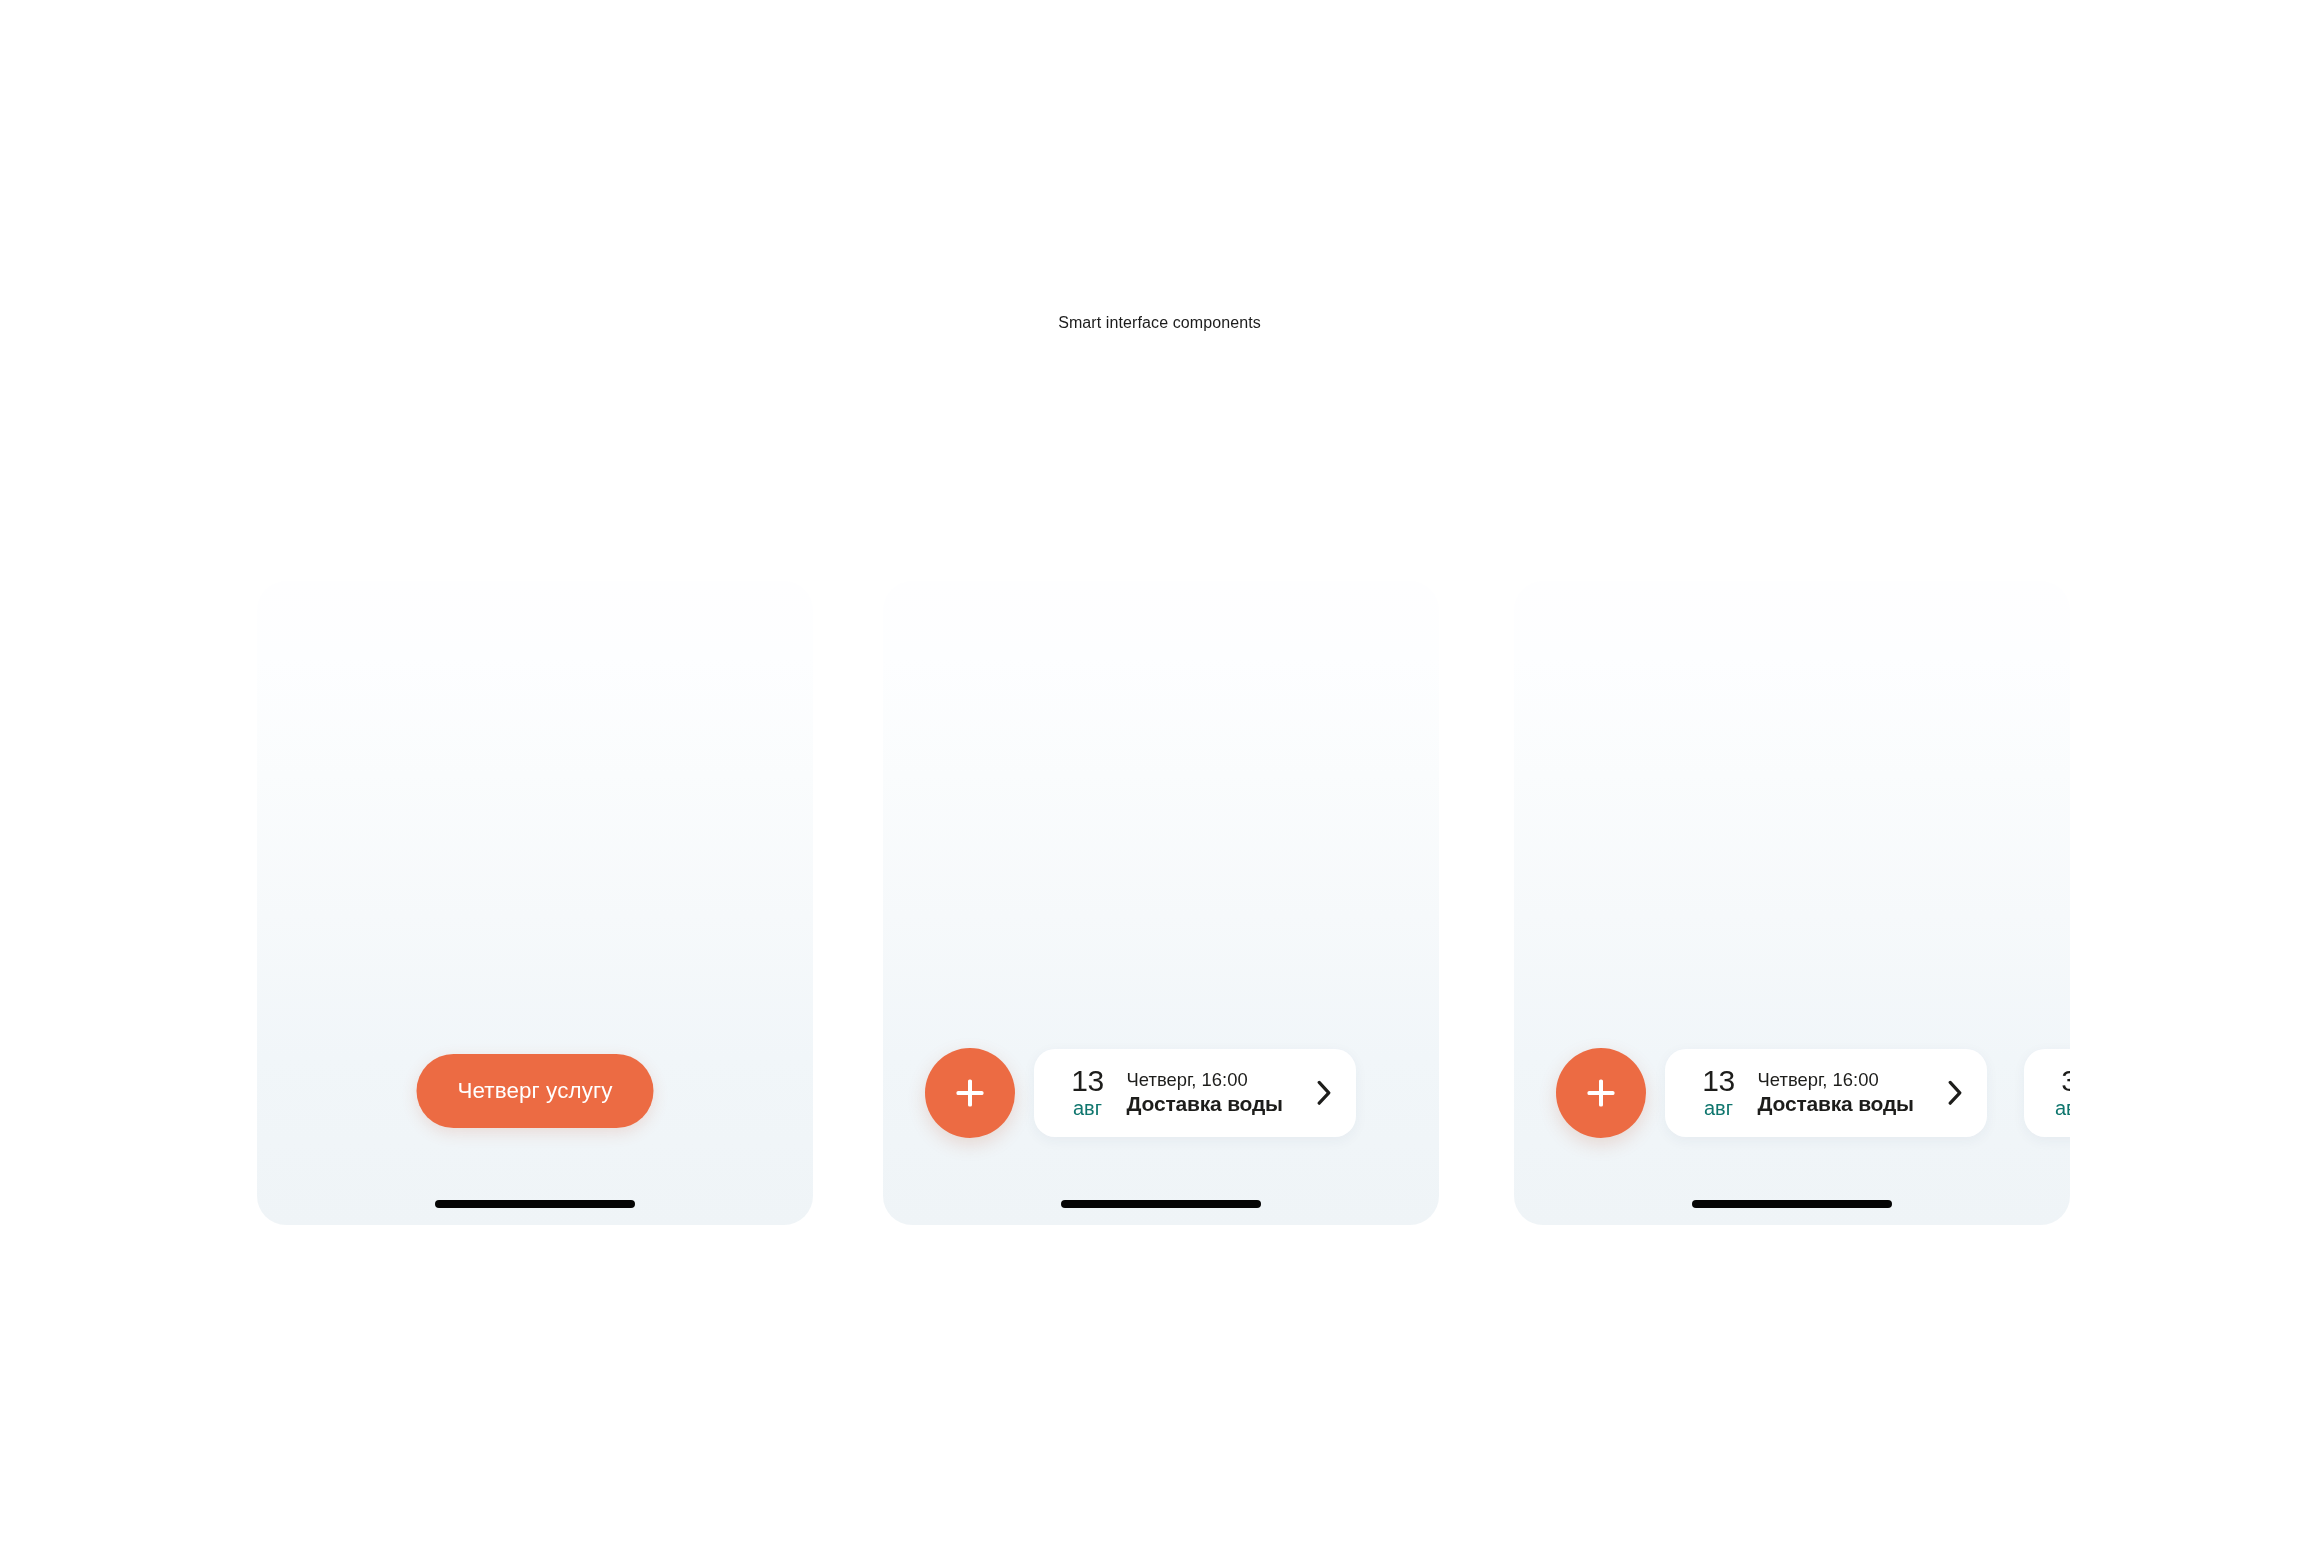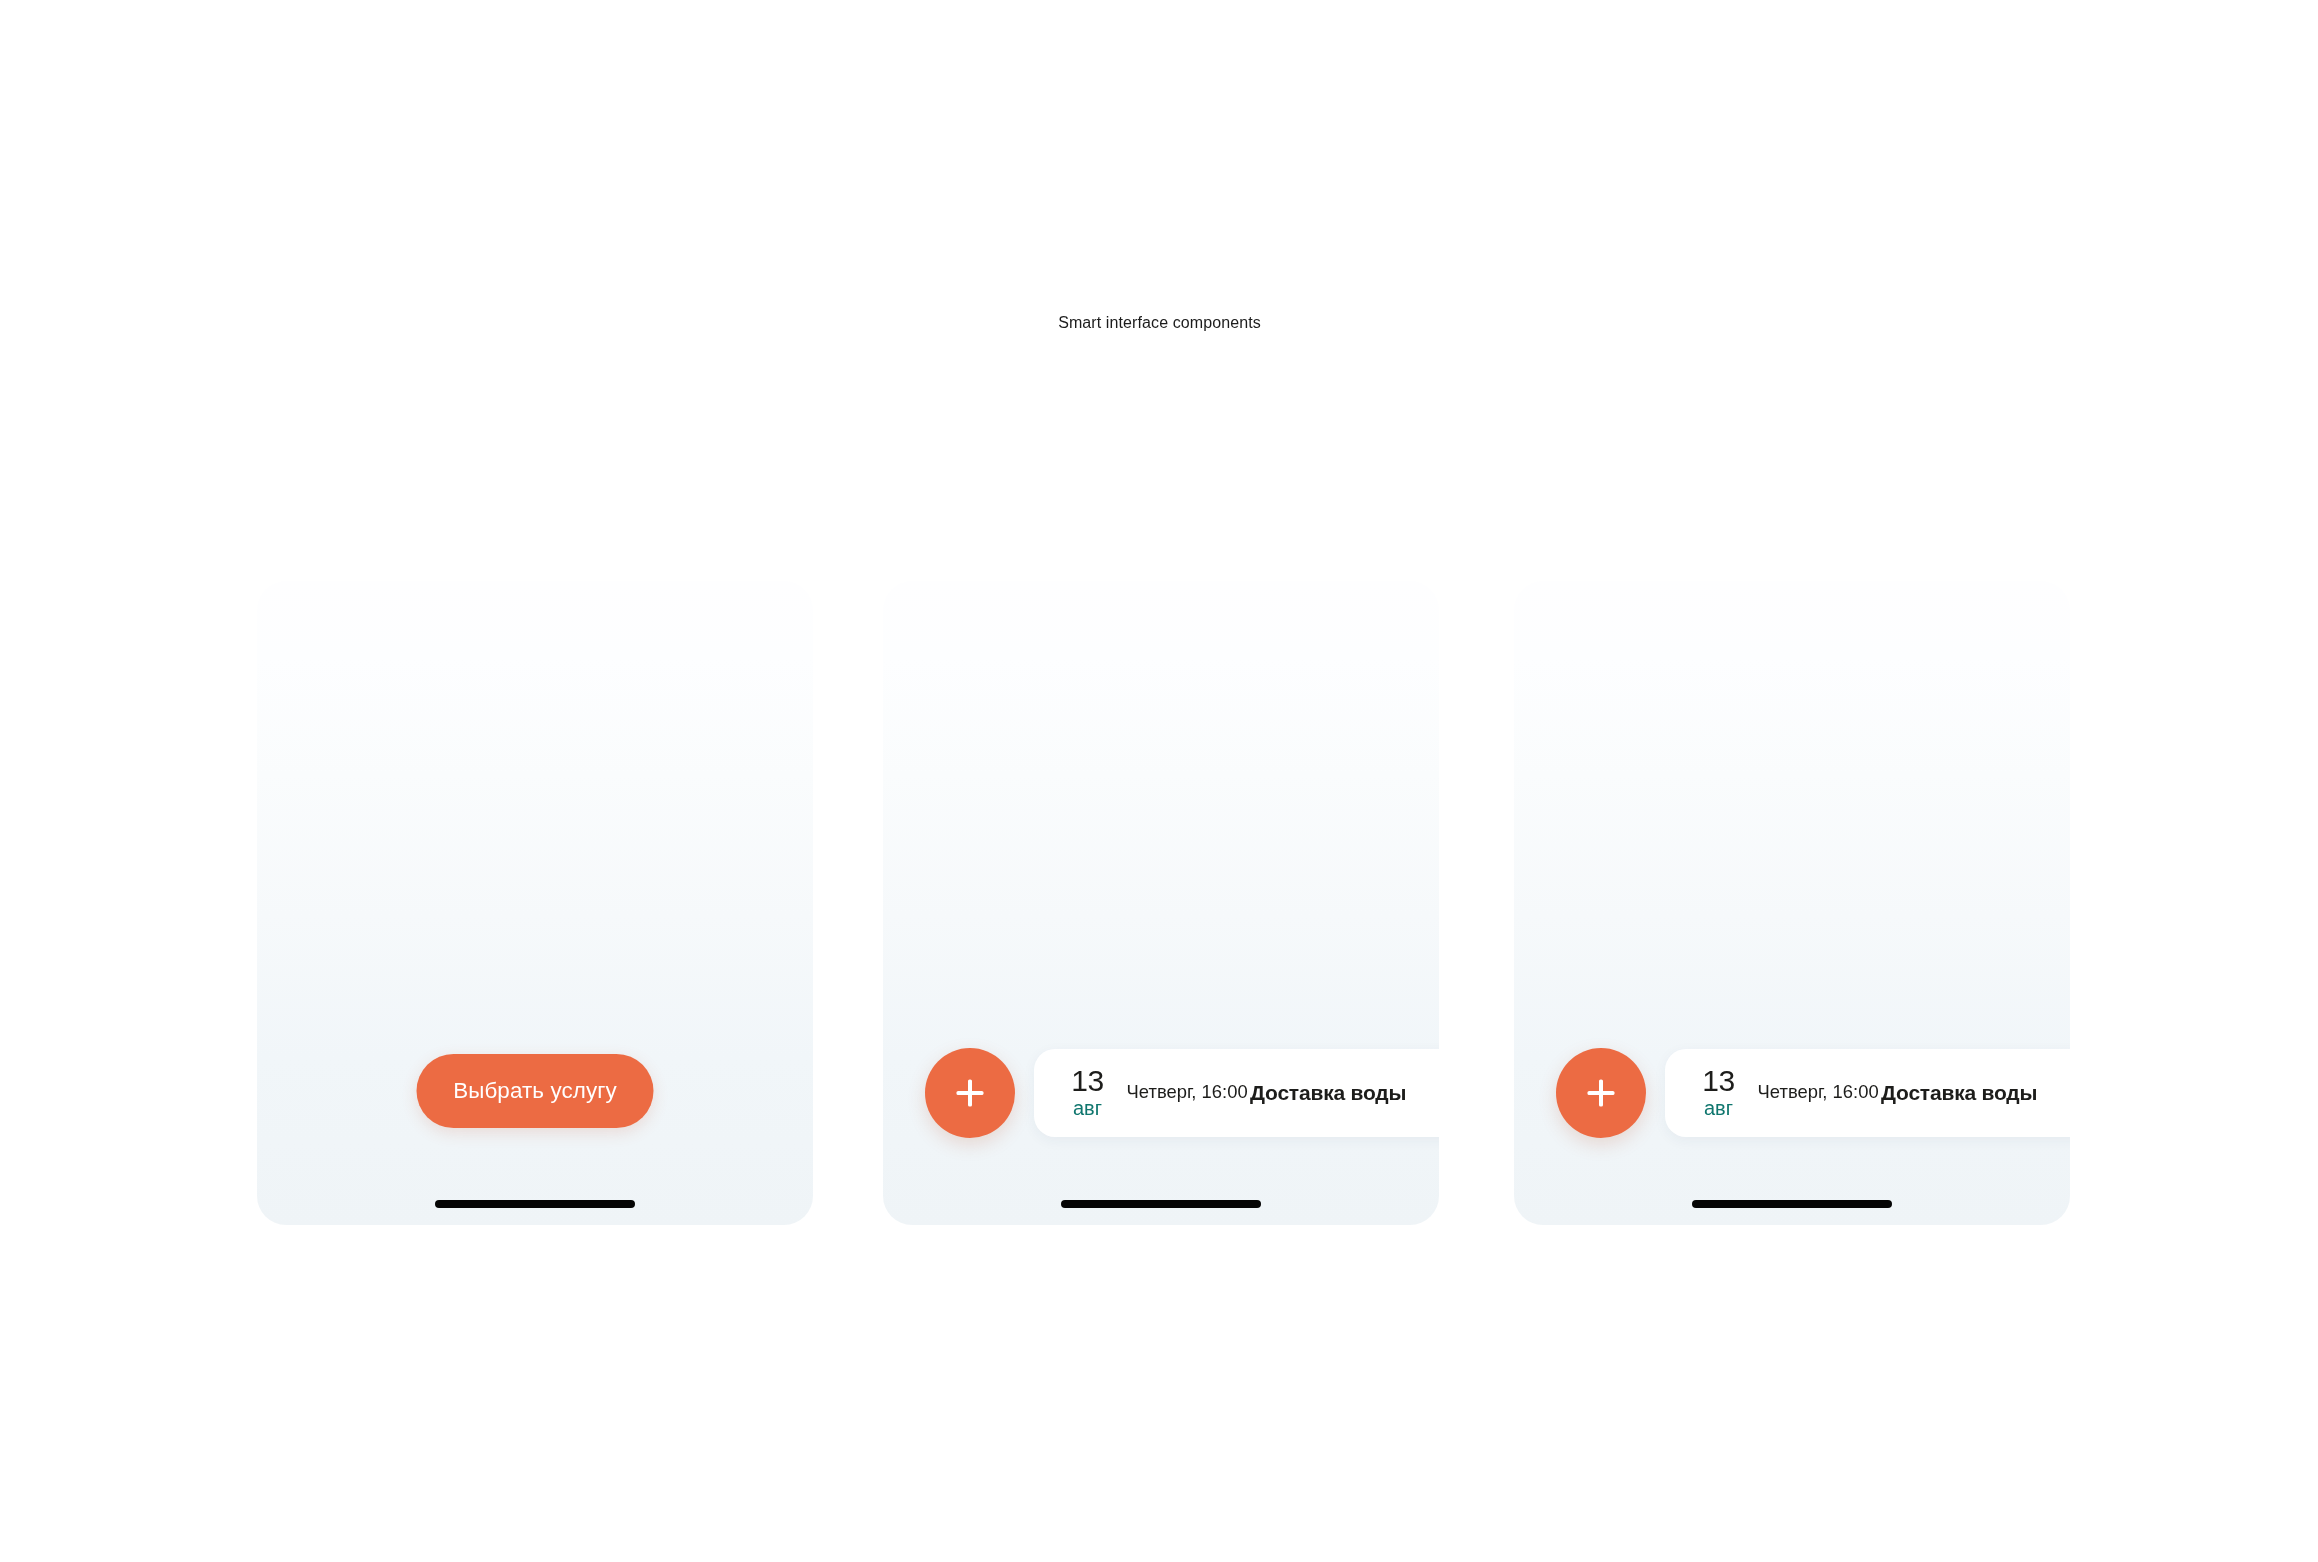--- a/index.html
+++ b/index.html
@@ -163,21 +163,21 @@
     font-size: 20px;
     line-height: 21px;
     font-weight: 400;
     color: #0f766e;
     margin-top: 1.6px;
   }
 
   .chip-body {
     flex: 1 1 auto;
     display: flex;
-    flex-direction: row;
+    flex-direction: column;
     justify-content: center;
     gap: 2.4px;
     white-space: nowrap;
   }
   .chip-when {
     font-size: 18.4px;
     line-height: 21.6px;
     font-weight: 400;
     color: #1d1d1b;
   }
@@ -207,21 +207,21 @@
 </style>
 </head>
 <body>
 
 <div class="page">
 
   <div class="page-title">Smart interface components</div>
 
   <div class="card card-1">
 
-    <button class="primary-btn">Выбрать услугу</button>
+    <button class="primary-btn">Четверг услугу</button>
 
     <div class="home-indicator"></div>
   </div>
 
   <div class="card card-2">
 
     <div class="action-row">
 
       <button class="fab">
         <span class="plus-h"></span>

